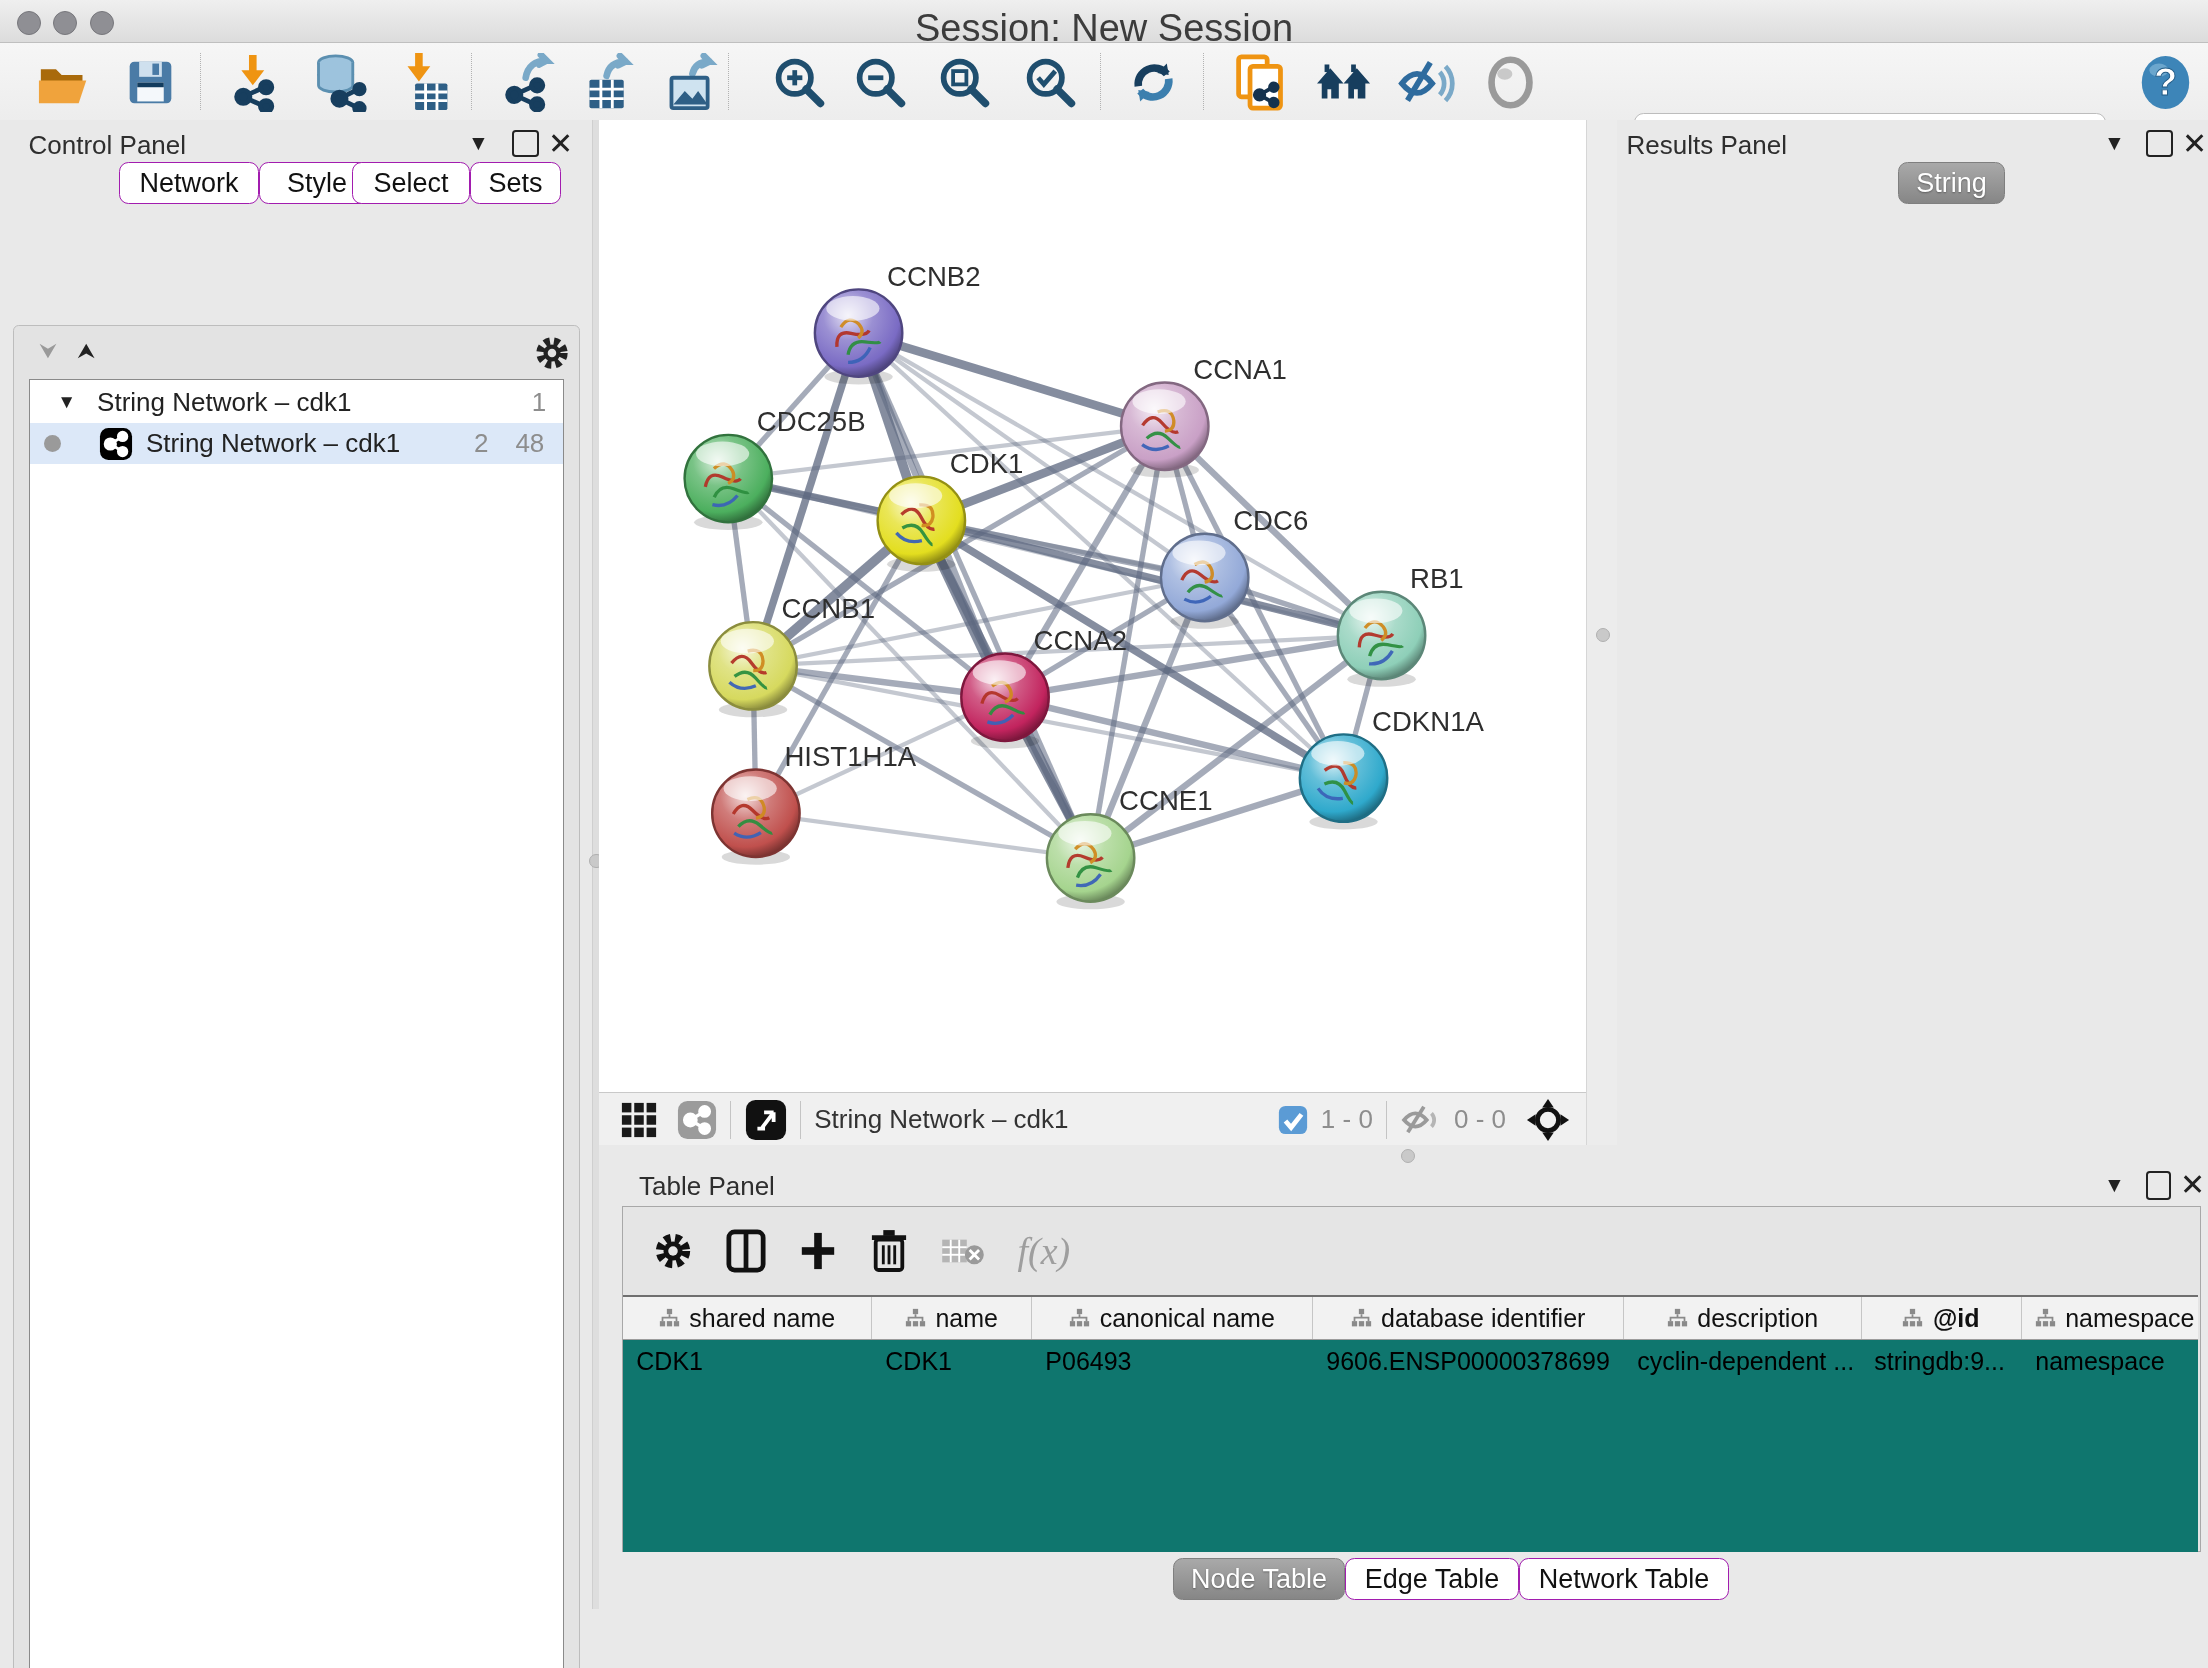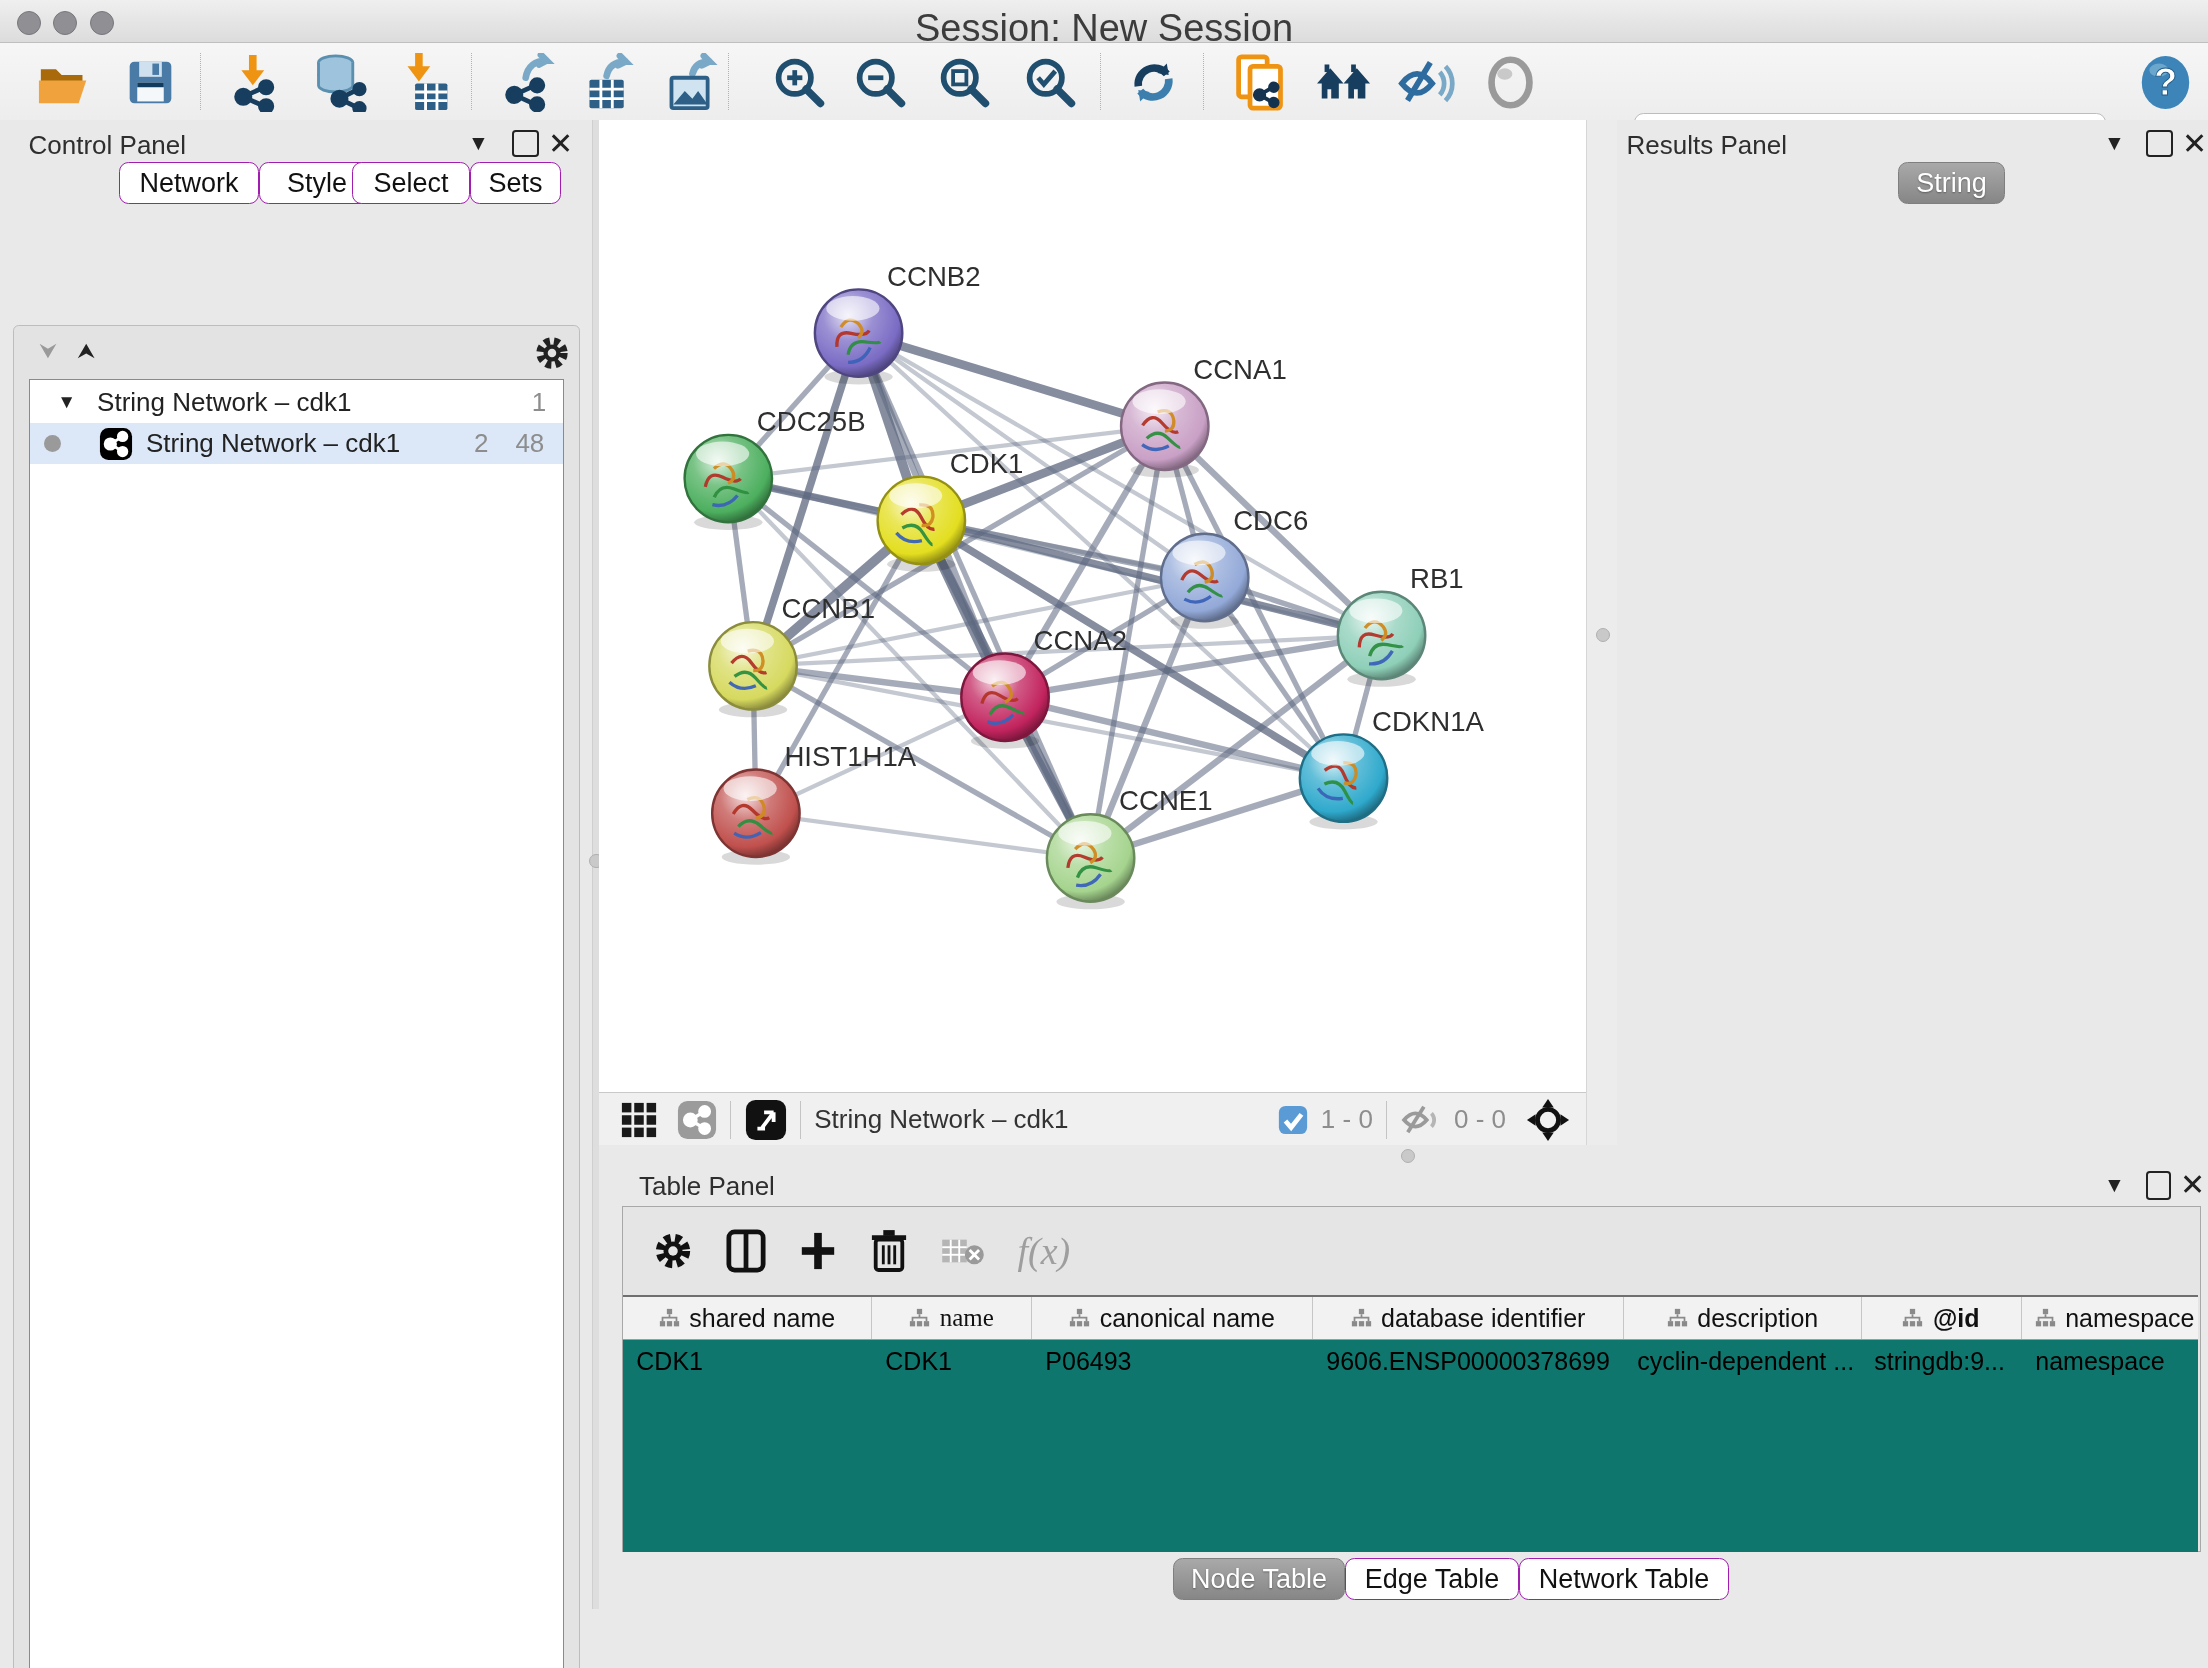--- a/index.html
+++ b/index.html
@@ -683,21 +683,21 @@
                 <g fill="#8a8a8a">
                   <rect x="9" y="1" width="6" height="6"></rect>
                   <rect x="1" y="15" width="6" height="6"></rect>
                   <rect x="9" y="15" width="6" height="6"></rect>
                   <rect x="17" y="15" width="6" height="6"></rect>
                 </g>
                 <path d="M12 7 v4 M4 15 v-4 h16 v4" stroke="#8a8a8a" stroke-width="2" fill="none"></path>
               </svg>
               <span>shared name</span>
             </div>
-            <div class="th" style="left: 249px; width: 160px; font-family: Liberation Serif, serif;">
+            <div class="th" style="left: 249px; width: 160px;">
               <svg width="21" height="21" viewBox="0 0 24 24">
                 <g fill="#8a8a8a">
                   <rect x="9" y="1" width="6" height="6"></rect>
                   <rect x="1" y="15" width="6" height="6"></rect>
                   <rect x="9" y="15" width="6" height="6"></rect>
                   <rect x="17" y="15" width="6" height="6"></rect>
                 </g>
                 <path d="M12 7 v4 M4 15 v-4 h16 v4" stroke="#8a8a8a" stroke-width="2" fill="none"></path>
               </svg>
               <span>name</span>

